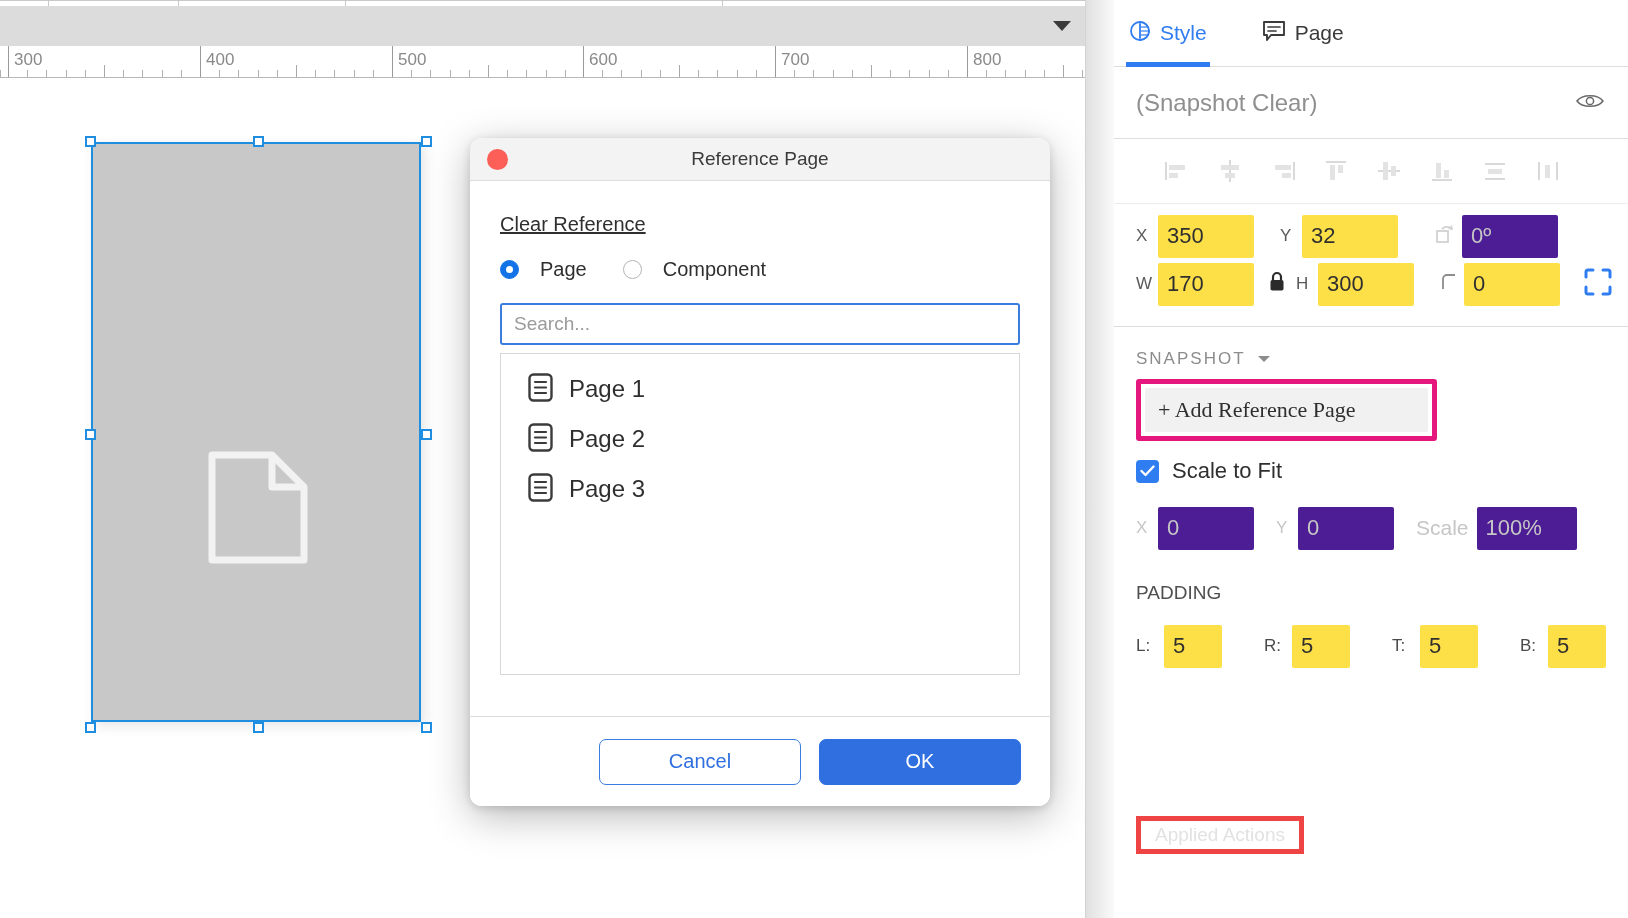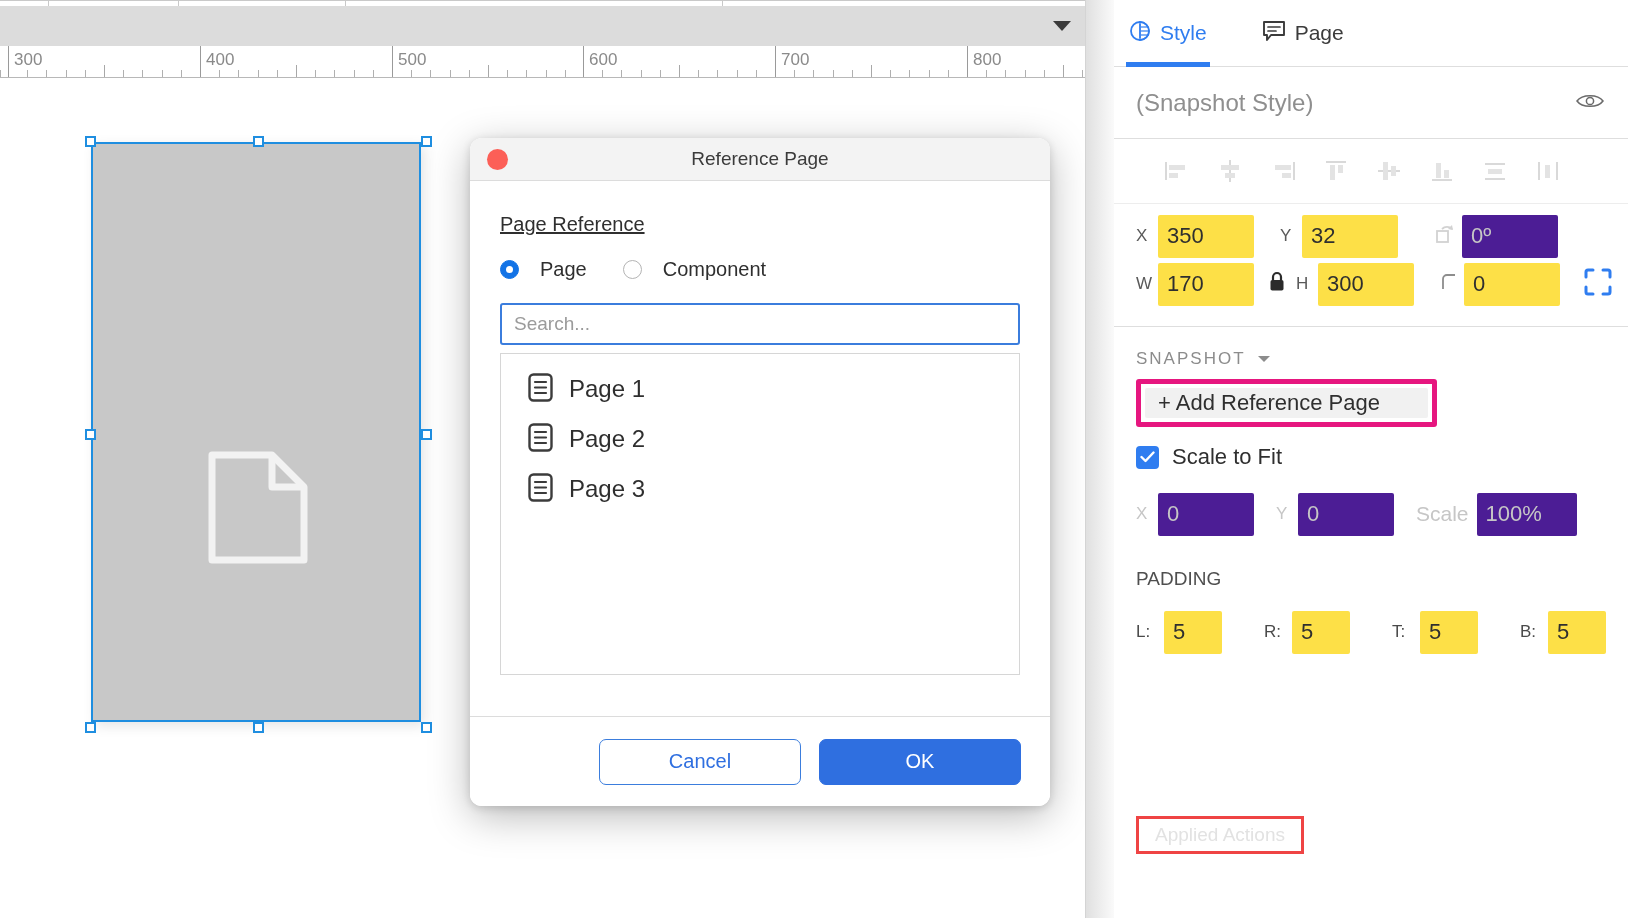--- a/index.html
+++ b/index.html
@@ -230,23 +230,23 @@
   .fbox.dim { color: #c6c6c6; background: #4c1d95; }
   .w96 { width: 96px; }
   .w100 { width: 100px; }
 
   #snapshot-sec { padding: 22px 0 0 22px; }
   #snapshot-head { display: flex; align-items: center; gap: 11px; }
   #snapshot-label {
     font-size: 17px; color: #8c8c8c; letter-spacing: 2.0px;
   }
   #add-ref-wrap {
-    margin-top: 10px; width: 301px; height: 48px;
+    margin-top: 10px; width: 301px; height: 62px;
     border: 5px solid #e6167f; border-radius: 3px;
-    display: flex; align-items: center; padding: 4px;
+    display: flex; align-items: center; padding: 4px; font-family: Liberation Serif, serif;
   }
   #add-ref-btn {
     width: 100%; height: 100%; background: #f1f1f1; border-radius: 2px;
     display: flex; align-items: center; padding-left: 13px;
     font-size: 22px; color: #2f2f2f; cursor: pointer;
   }
   #scale-fit-row { display: flex; align-items: center; gap: 13px; margin-top: 17px; }
   #scale-fit-box {
     width: 23px; height: 23px; border-radius: 4px; background: #2f7df0;
     display: flex; align-items: center; justify-content: center; cursor: pointer;
@@ -257,21 +257,21 @@
   .dimlabel { font-size: 17px; color: #c6c6c6; }
 
   #padding-sec { padding: 30px 4px 0 22px; }
   #padding-label { font-size: 19px; color: #4f4f4f; }
   #padding-row { display: flex; align-items: center; height: 48px; margin-top: 18px; }
   .plab { font-size: 17px; color: #4a4a4a; }
 
   #applied-actions {
     position: absolute; left: 22px; top: 816px;
     width: 168px; height: 38px;
-    border: 3px solid #ef4444; border-radius: 0;
+    border: 5px solid #ef4444; border-radius: 0;
     display: flex; align-items: center; justify-content: center;
     font-size: 19px; color: #e2e2e2; background: #fff; cursor: not-allowed;
   }
 </style>
 </head>
 <body>
 
 <div id="root">
 
   <div id="canvas-area">
@@ -378,21 +378,21 @@
   </div>
 
   <div id="modal-shadow">
     <div id="modal-titlebar">
       <div id="modal-close"></div>
       <div id="modal-title">Reference Page</div>
     </div>
 
     <div id="modal-body">
 
-      <span id="clear-reference">Page Reference</span>
+      <span id="clear-reference">Clear Reference</span>
 
       <div id="radio-row">
         <div class="radio-item">
           <span class="radio-dot on"></span>
           <span class="radio-label">Page</span>
         </div>
         <div class="radio-item second">
           <span class="radio-dot"></span>
           <span class="radio-label">Component</span>
         </div>
@@ -471,21 +471,21 @@
               <path d="M2 2 H22 V15 H9 L5 20 V15 H2 Z" fill="none" stroke="#3b3b3b" stroke-width="1.9" stroke-linejoin="round"></path>
               <line x1="6" y1="7" x2="18" y2="7" stroke="#3b3b3b" stroke-width="1.7" stroke-linecap="round"></line>
               <line x1="6" y1="11" x2="14" y2="11" stroke="#3b3b3b" stroke-width="1.7" stroke-linecap="round"></line>
             </svg>
           </span>
           <span class="tlabel">Page</span>
         </div>
       </div>
 
       <div id="name-row">
-        <span id="snapshot-name">(Snapshot Style)</span>
+        <span id="snapshot-name">(Snapshot Clear)</span>
         <span>
           <svg width="28" height="18" viewBox="0 0 28 18">
             <path d="M1 9 C6 2, 22 2, 27 9 C22 16, 6 16, 1 9 Z" fill="none" stroke="#6a6a6a" stroke-width="1.5"></path>
             <circle cx="14" cy="9" r="3.6" fill="none" stroke="#6a6a6a" stroke-width="1.5"></circle>
           </svg>
         </span>
       </div>
 
       <div id="align-row">
         <div class="align-btn">

